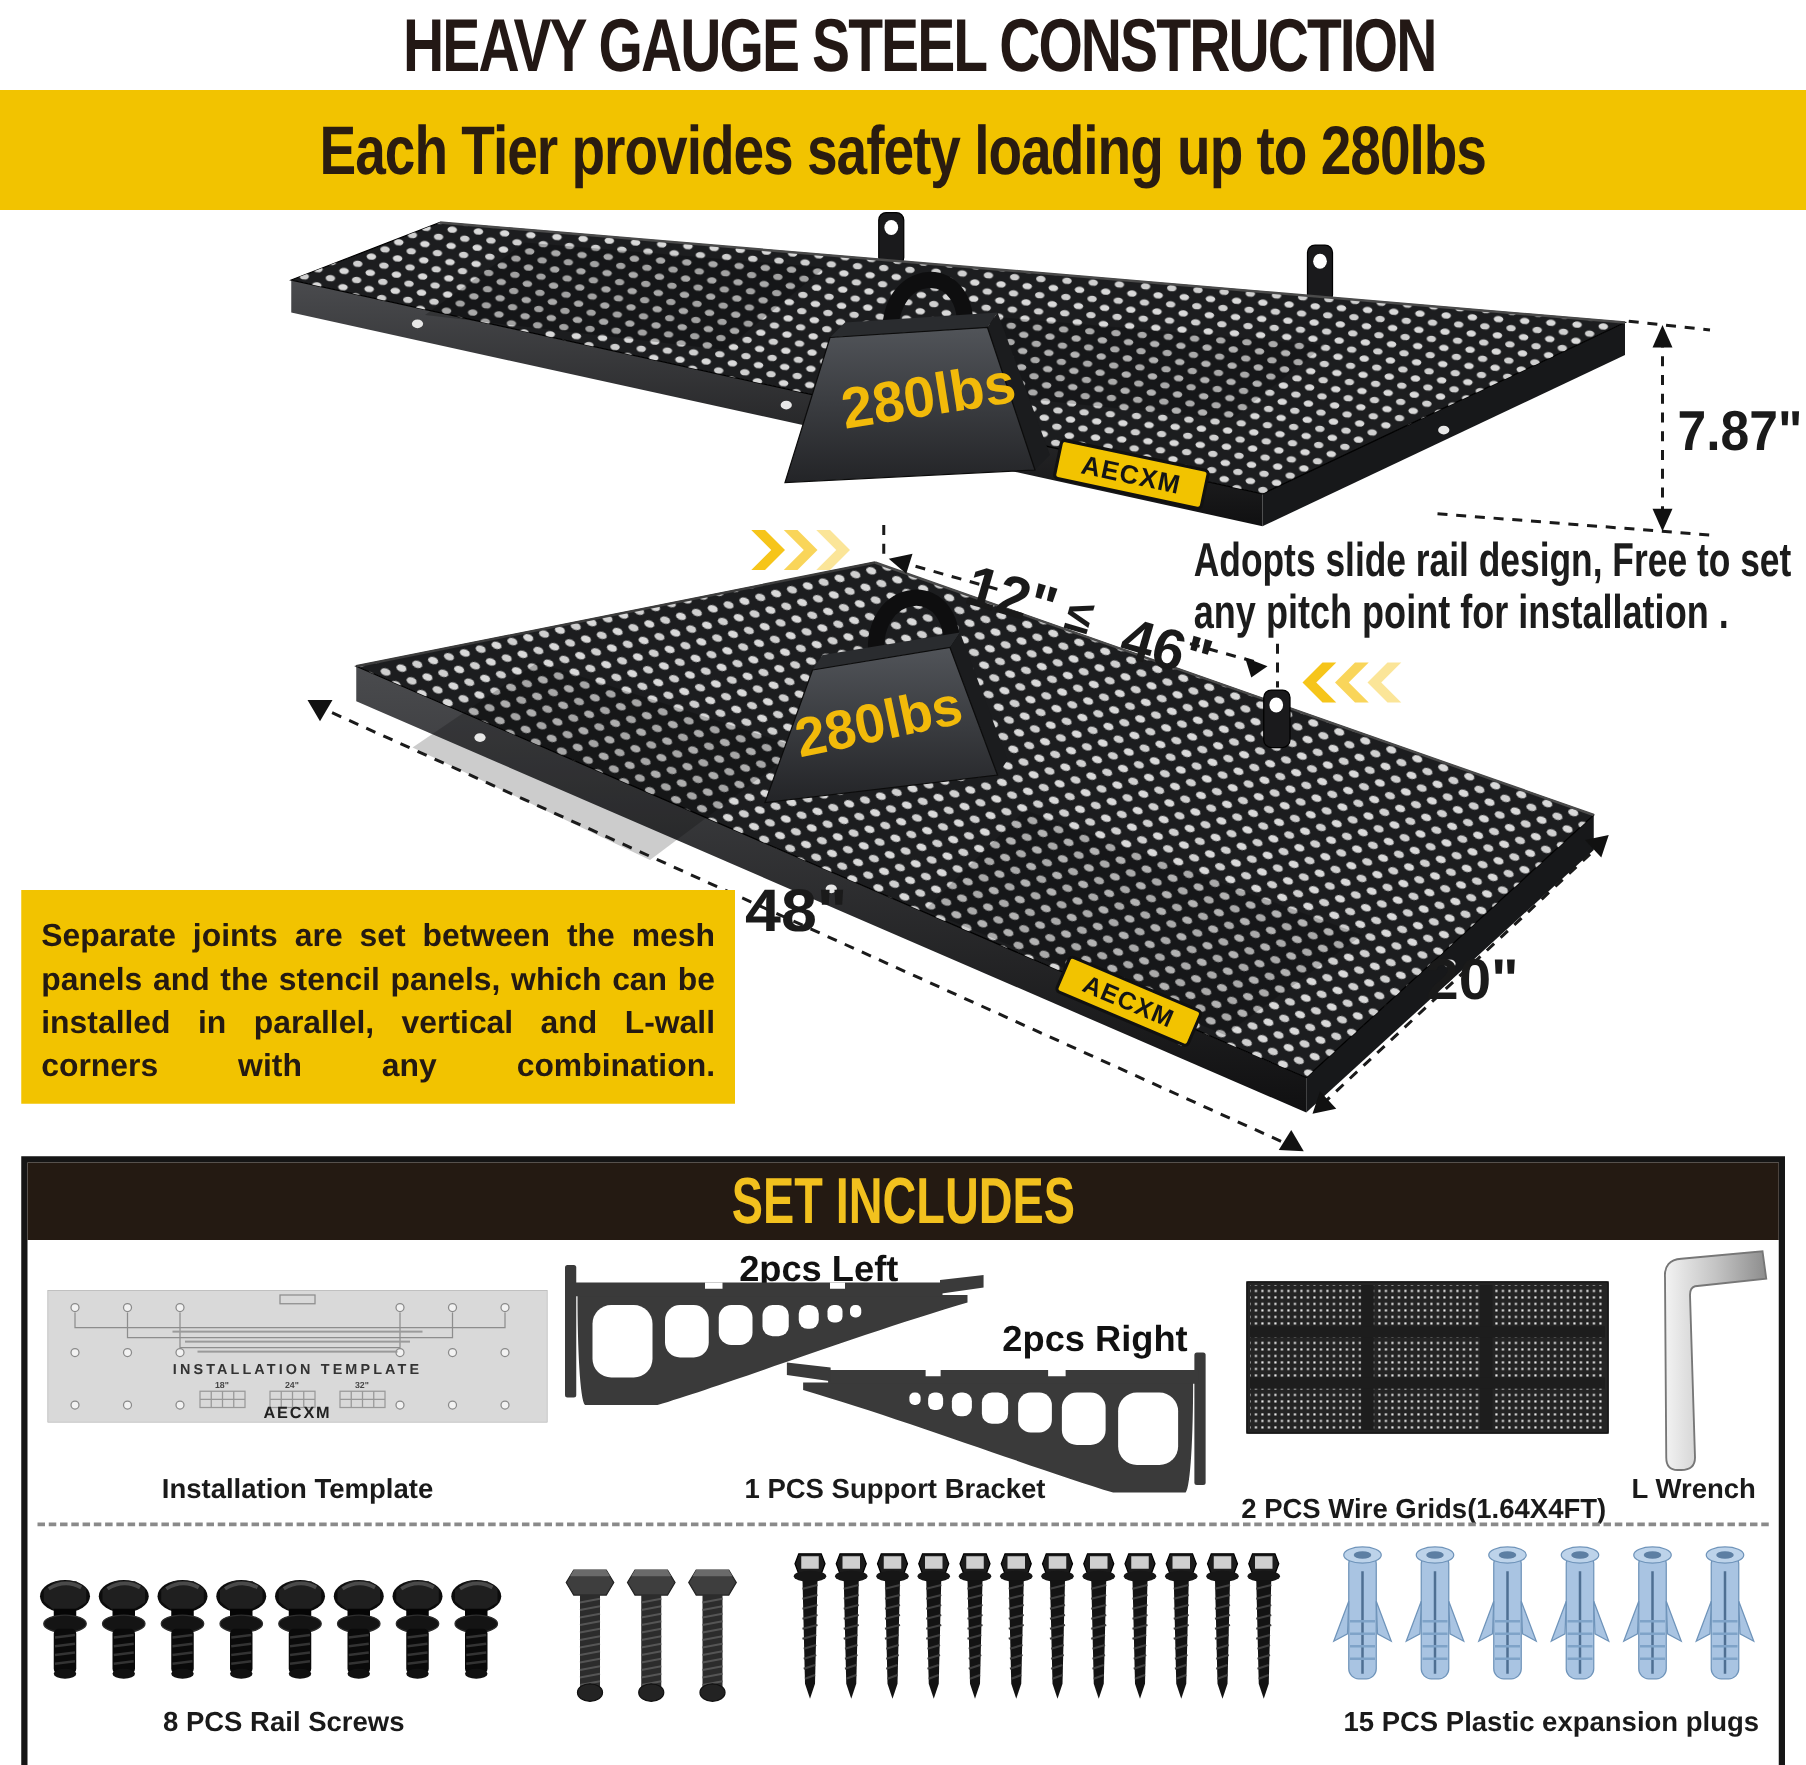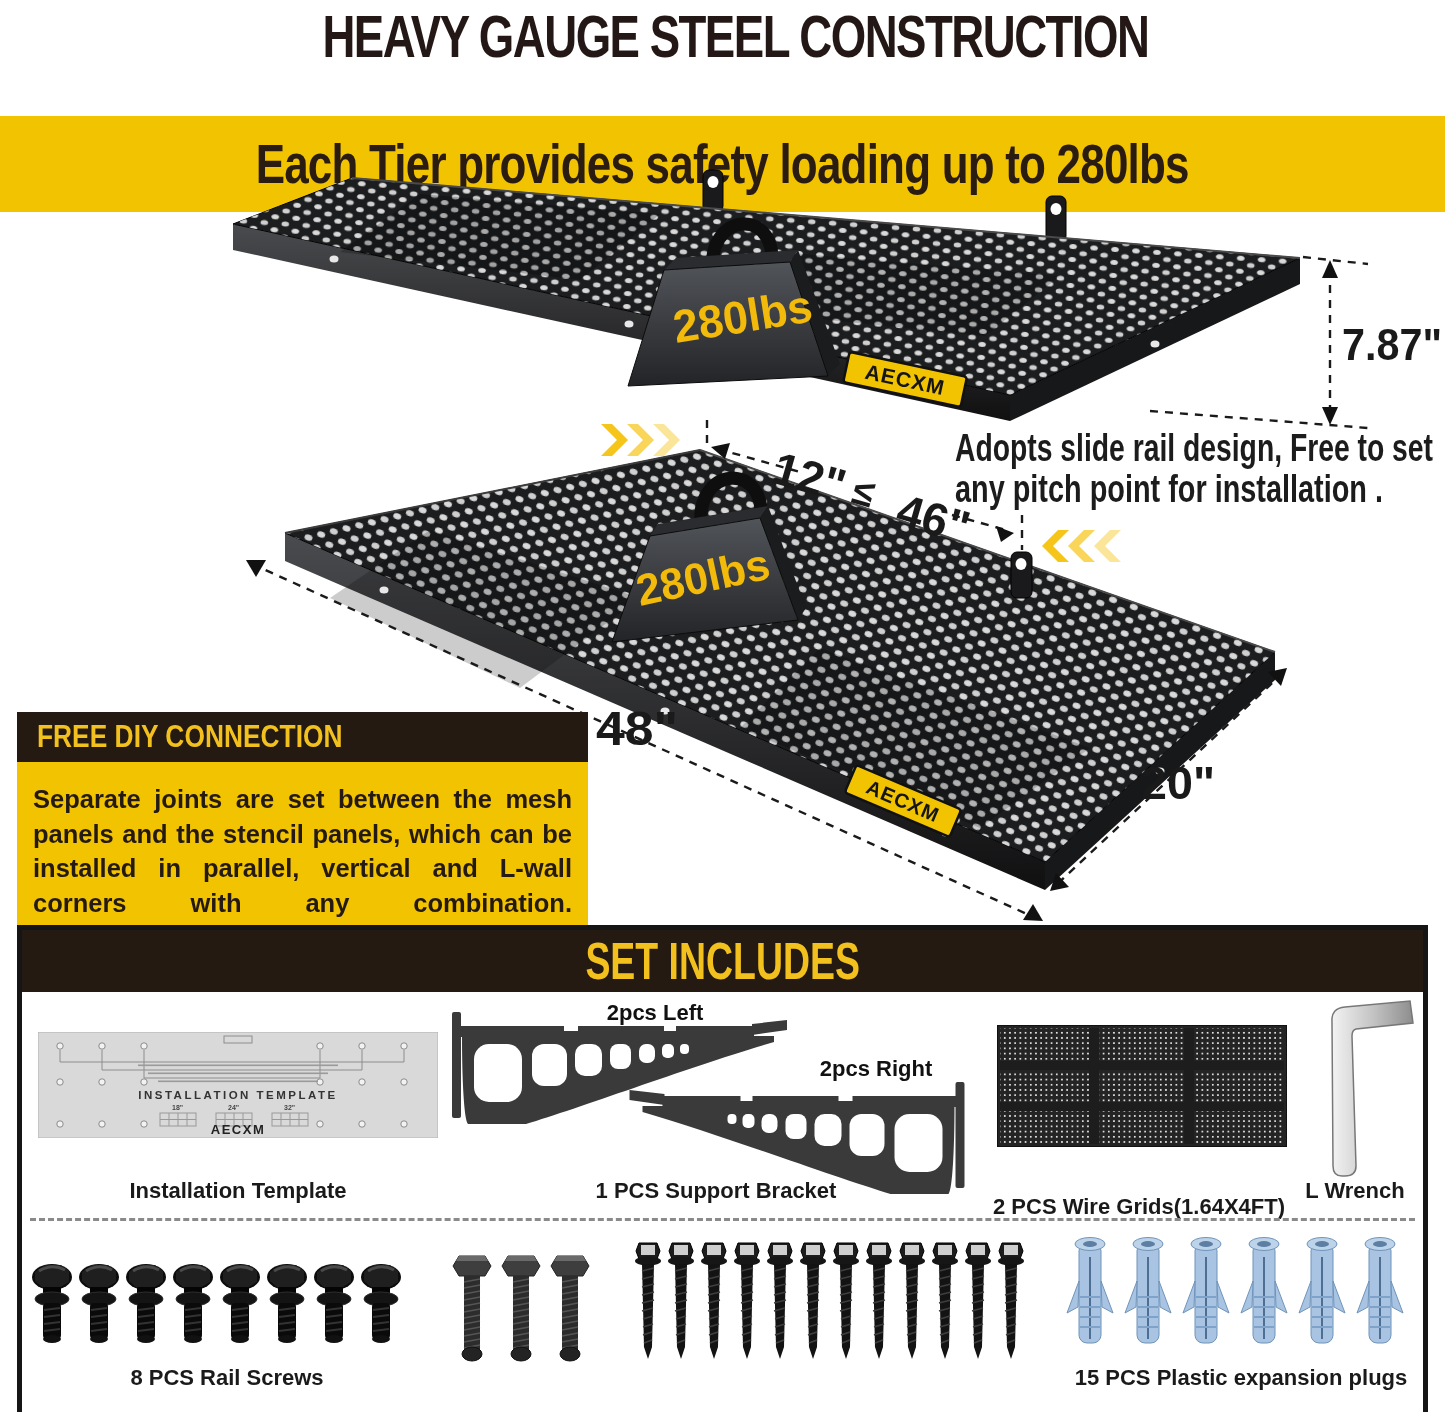--- a/index.html
+++ b/index.html
@@ -5,40 +5,40 @@
   html,body{margin:0;padding:0;}
   body{
     width:1445px;height:1412px;position:relative;background:#ffffff;
     font-family:"Liberation Sans",sans-serif;overflow:hidden;color:#231815;
   }
   .title-row{position:absolute;top:0;left:0;width:1445px;height:72px;
     display:flex;align-items:center;justify-content:center;padding-left:13px;}
   .title-row span{font-size:60px;font-weight:bold;color:#231815;white-space:nowrap;
     transform:scaleX(.76);letter-spacing:-2px;}
   .banner{position:absolute;top:72px;left:0;width:1445px;height:96px;background:#F2C300;
-    display:flex;align-items:center;justify-content:center;margin-top:44px;}
+    display:flex;align-items:center;justify-content:center;}
   .banner span{font-size:55px;font-weight:bold;color:#2a1c10;white-space:nowrap;
     transform:scaleX(.80);letter-spacing:-1px;}
   .diagram{position:absolute;top:168px;left:0;width:1445px;height:757px;}
   .diagram svg{position:absolute;left:0;top:0;}
   .diy-box{position:absolute;left:17px;top:544px;width:571px;}
   .diy-header{background:#241a12;height:50px;display:flex;align-items:center;padding-left:20px;}
   .diy-header span{color:#F2C11E;font-size:31px;font-weight:bold;white-space:nowrap;
     transform:scaleX(.85);transform-origin:left center;letter-spacing:0px;}
   .diy-body{background:#F2C300;padding:20px 16px 12px 16px;}
   .diy-body p{margin:0;font-size:25.5px;font-weight:bold;color:#241a12;line-height:1.36;
     text-align:justify;text-align-last:justify;}
   .set-box{position:absolute;top:925px;left:17px;width:1411px;height:572px;
     border:5px solid #151515;background:#fff;box-sizing:border-box;}
   .set-header{height:62px;background:#241a12;display:flex;align-items:center;justify-content:center;}
   .set-header span{color:#F2C11E;font-size:52px;font-weight:bold;white-space:nowrap;
     transform:scaleX(.72);letter-spacing:0px;}
   .set-content{position:relative;width:1401px;height:349px;}
   .part-label{position:absolute;font-size:22px;font-weight:bold;color:#1a1a1a;text-align:center;white-space:nowrap;}
-  .tag-label{position:absolute;font-size:22px;font-weight:bold;color:#111;text-align:center;white-space:nowrap;}
+  .tag-label{position:absolute;font-size:29px;font-weight:bold;color:#111;text-align:center;white-space:nowrap;}
   .abs{position:absolute;}
   .divider-dashed{position:absolute;left:8px;right:8px;top:226px;border-top:3px dashed #8a8a8a;}
   .row-icons{position:absolute;display:flex;align-items:flex-start;}
 </style>
 </head>
 <body>
 
 <div class="title-row">
   <span>HEAVY GAUGE STEEL CONSTRUCTION</span>
 </div>
@@ -195,23 +195,20 @@
 
   <g stroke="#1a1a1a" stroke-width="2.4" stroke-dasharray="8 7" fill="none">
     <path d="M1283,505 L1054,719"></path>
   </g>
   <polygon points="1287,500 1268,504 1281,518" fill="#111"></polygon>
   <polygon points="1050,723 1069,719 1056,705" fill="#111"></polygon>
   <text x="1141" y="631" font-size="46" font-weight="bold" fill="#1a1a1a" textLength="74" lengthAdjust="spacingAndGlyphs">20"</text>
 </svg>
 
   <div class="diy-box">
-    <div class="diy-header">
-      <span>FREE DIY CONNECTION</span>
-    </div>
     <div class="diy-body">
       <p>Separate joints are set between the mesh panels and the stencil panels, which can be installed in parallel, vertical and L-wall corners with any combination.</p>
     </div>
   </div>
 </div>
 
 <div class="set-box">
   <div class="set-header">
     <span>SET INCLUDES</span>
   </div>

